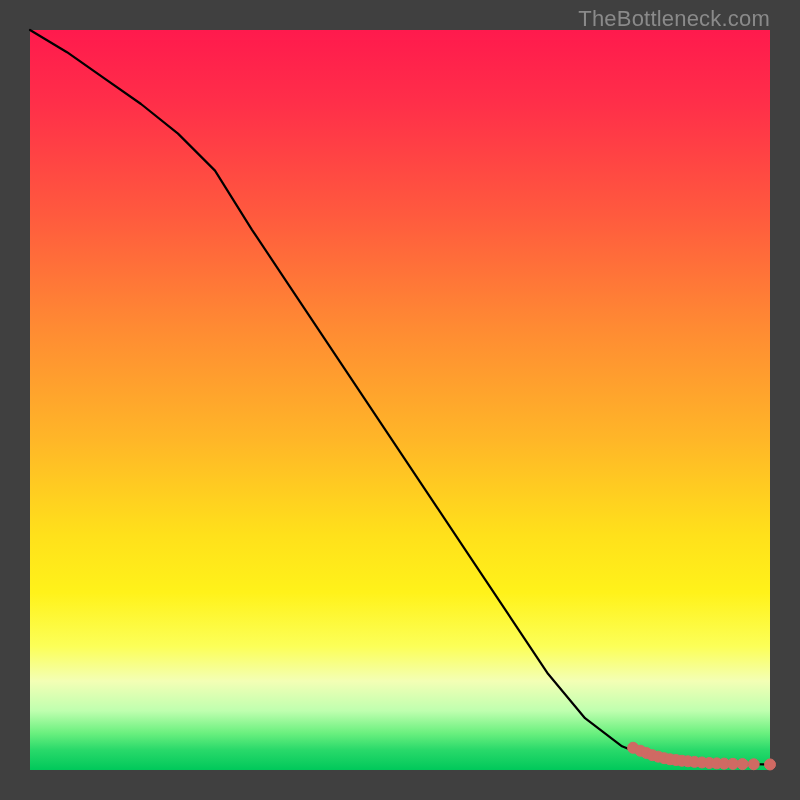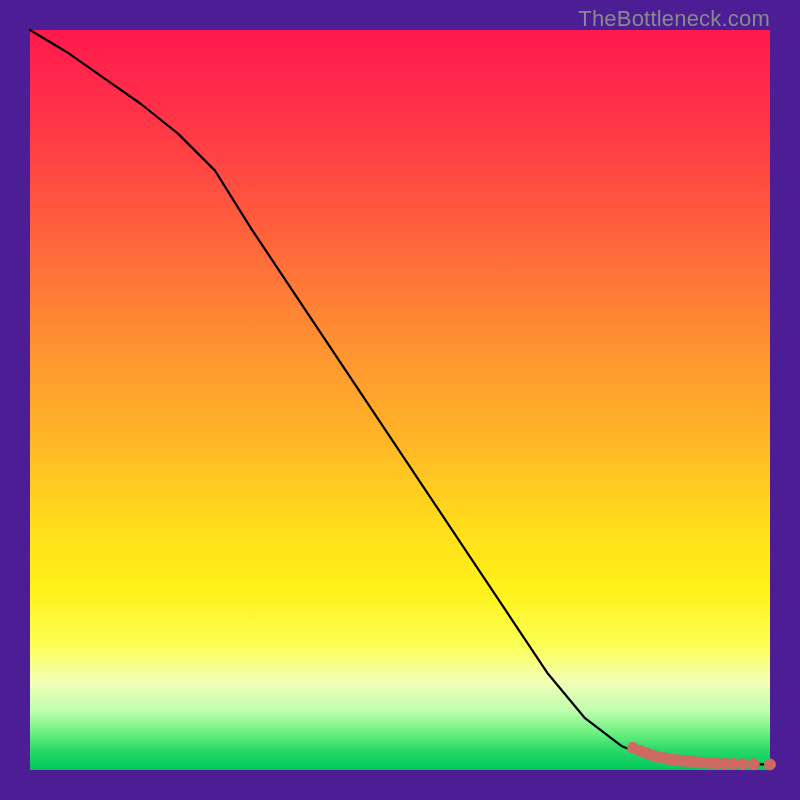--- a/index.html
+++ b/index.html
@@ -8,21 +8,21 @@
     width: 800px;
     height: 800px;
     overflow: hidden;
     background: #000;
     font-family: Arial, Helvetica, sans-serif;
   }
   .canvas {
     position: relative;
     width: 800px;
     height: 800px;
-    background: #4c1d95;
+    background: #404040;
   }
   .plot-area {
     position: absolute;
     left: 30px;
     top: 30px;
     width: 740px;
     height: 740px;
     
     background: linear-gradient(
       to bottom,

